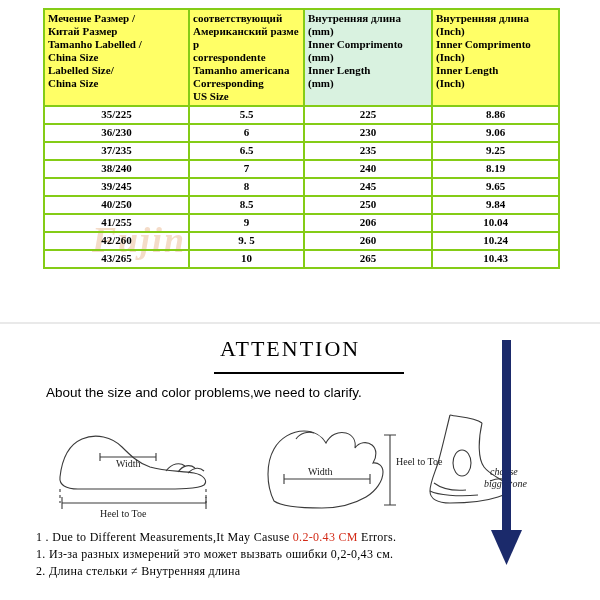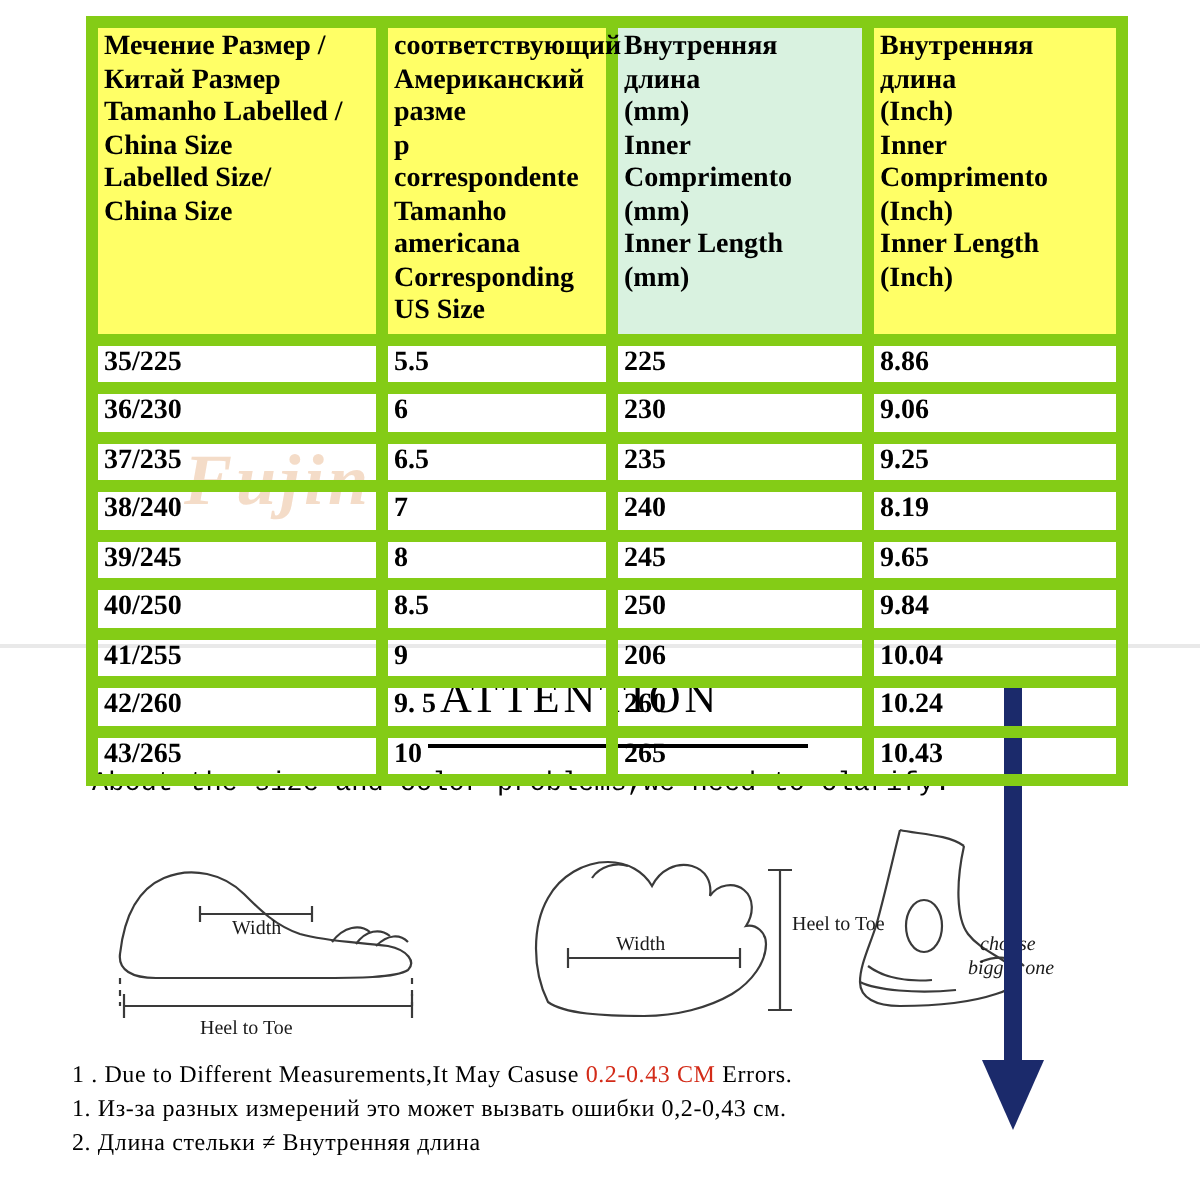--- a/index.html
+++ b/index.html
@@ -16,35 +16,36 @@
   
   .table-wrap{
     position:absolute;left:43px;top:8px;width:515px;
   }
   table.size{
     border-collapse:collapse;
     width:515px;
     table-layout:fixed;
   }
   table.size td{
-    border:6px solid #84cc16;
-    font-size:14px;
+    border:2px solid #84cc16;
+    font-size:11px;
     line-height:1.18;
     padding:1px 3px;
     vertical-align:top;
   }
   table.size thead td{
     font-weight:bold;
     vertical-align:top;
     padding:2px 3px;
   }
   .hdr-y{background:#ffff66;}
   .hdr-g{background:#d9f2e0;}
   .hdr-y2{background:#ffff66;}
   table.size tbody td{
+    text-align:center;
     font-weight:bold;
     height:14px;
   }
   tr.tall td{height:26px;}
   .col1{width:145px;}
   .col2{width:115px;}
   .col3{width:128px;}
   .col4{width:127px;}
 
   
@@ -74,21 +75,21 @@
     position:absolute;left:220px;top:336px;
     font-size:22px;font-weight:normal;letter-spacing:2px;
     font-family:"Liberation Serif", serif;
   }
   .att-underline{
     position:absolute;left:214px;top:372px;width:190px;height:2px;background:#000;
   }
   .subtitle{
     position:absolute;left:46px;top:385px;
     font-size:13.5px;
-    font-family:Liberation Mono, monospace;
+    font-family:Liberation Sans, sans-serif;
   }
 
   
   .diagram{
     position:absolute;left:38px;top:405px;width:520px;height:110px;
   }
 
   
   .arrow{
     position:absolute;left:488px;top:340px;width:40px;height:230px;

